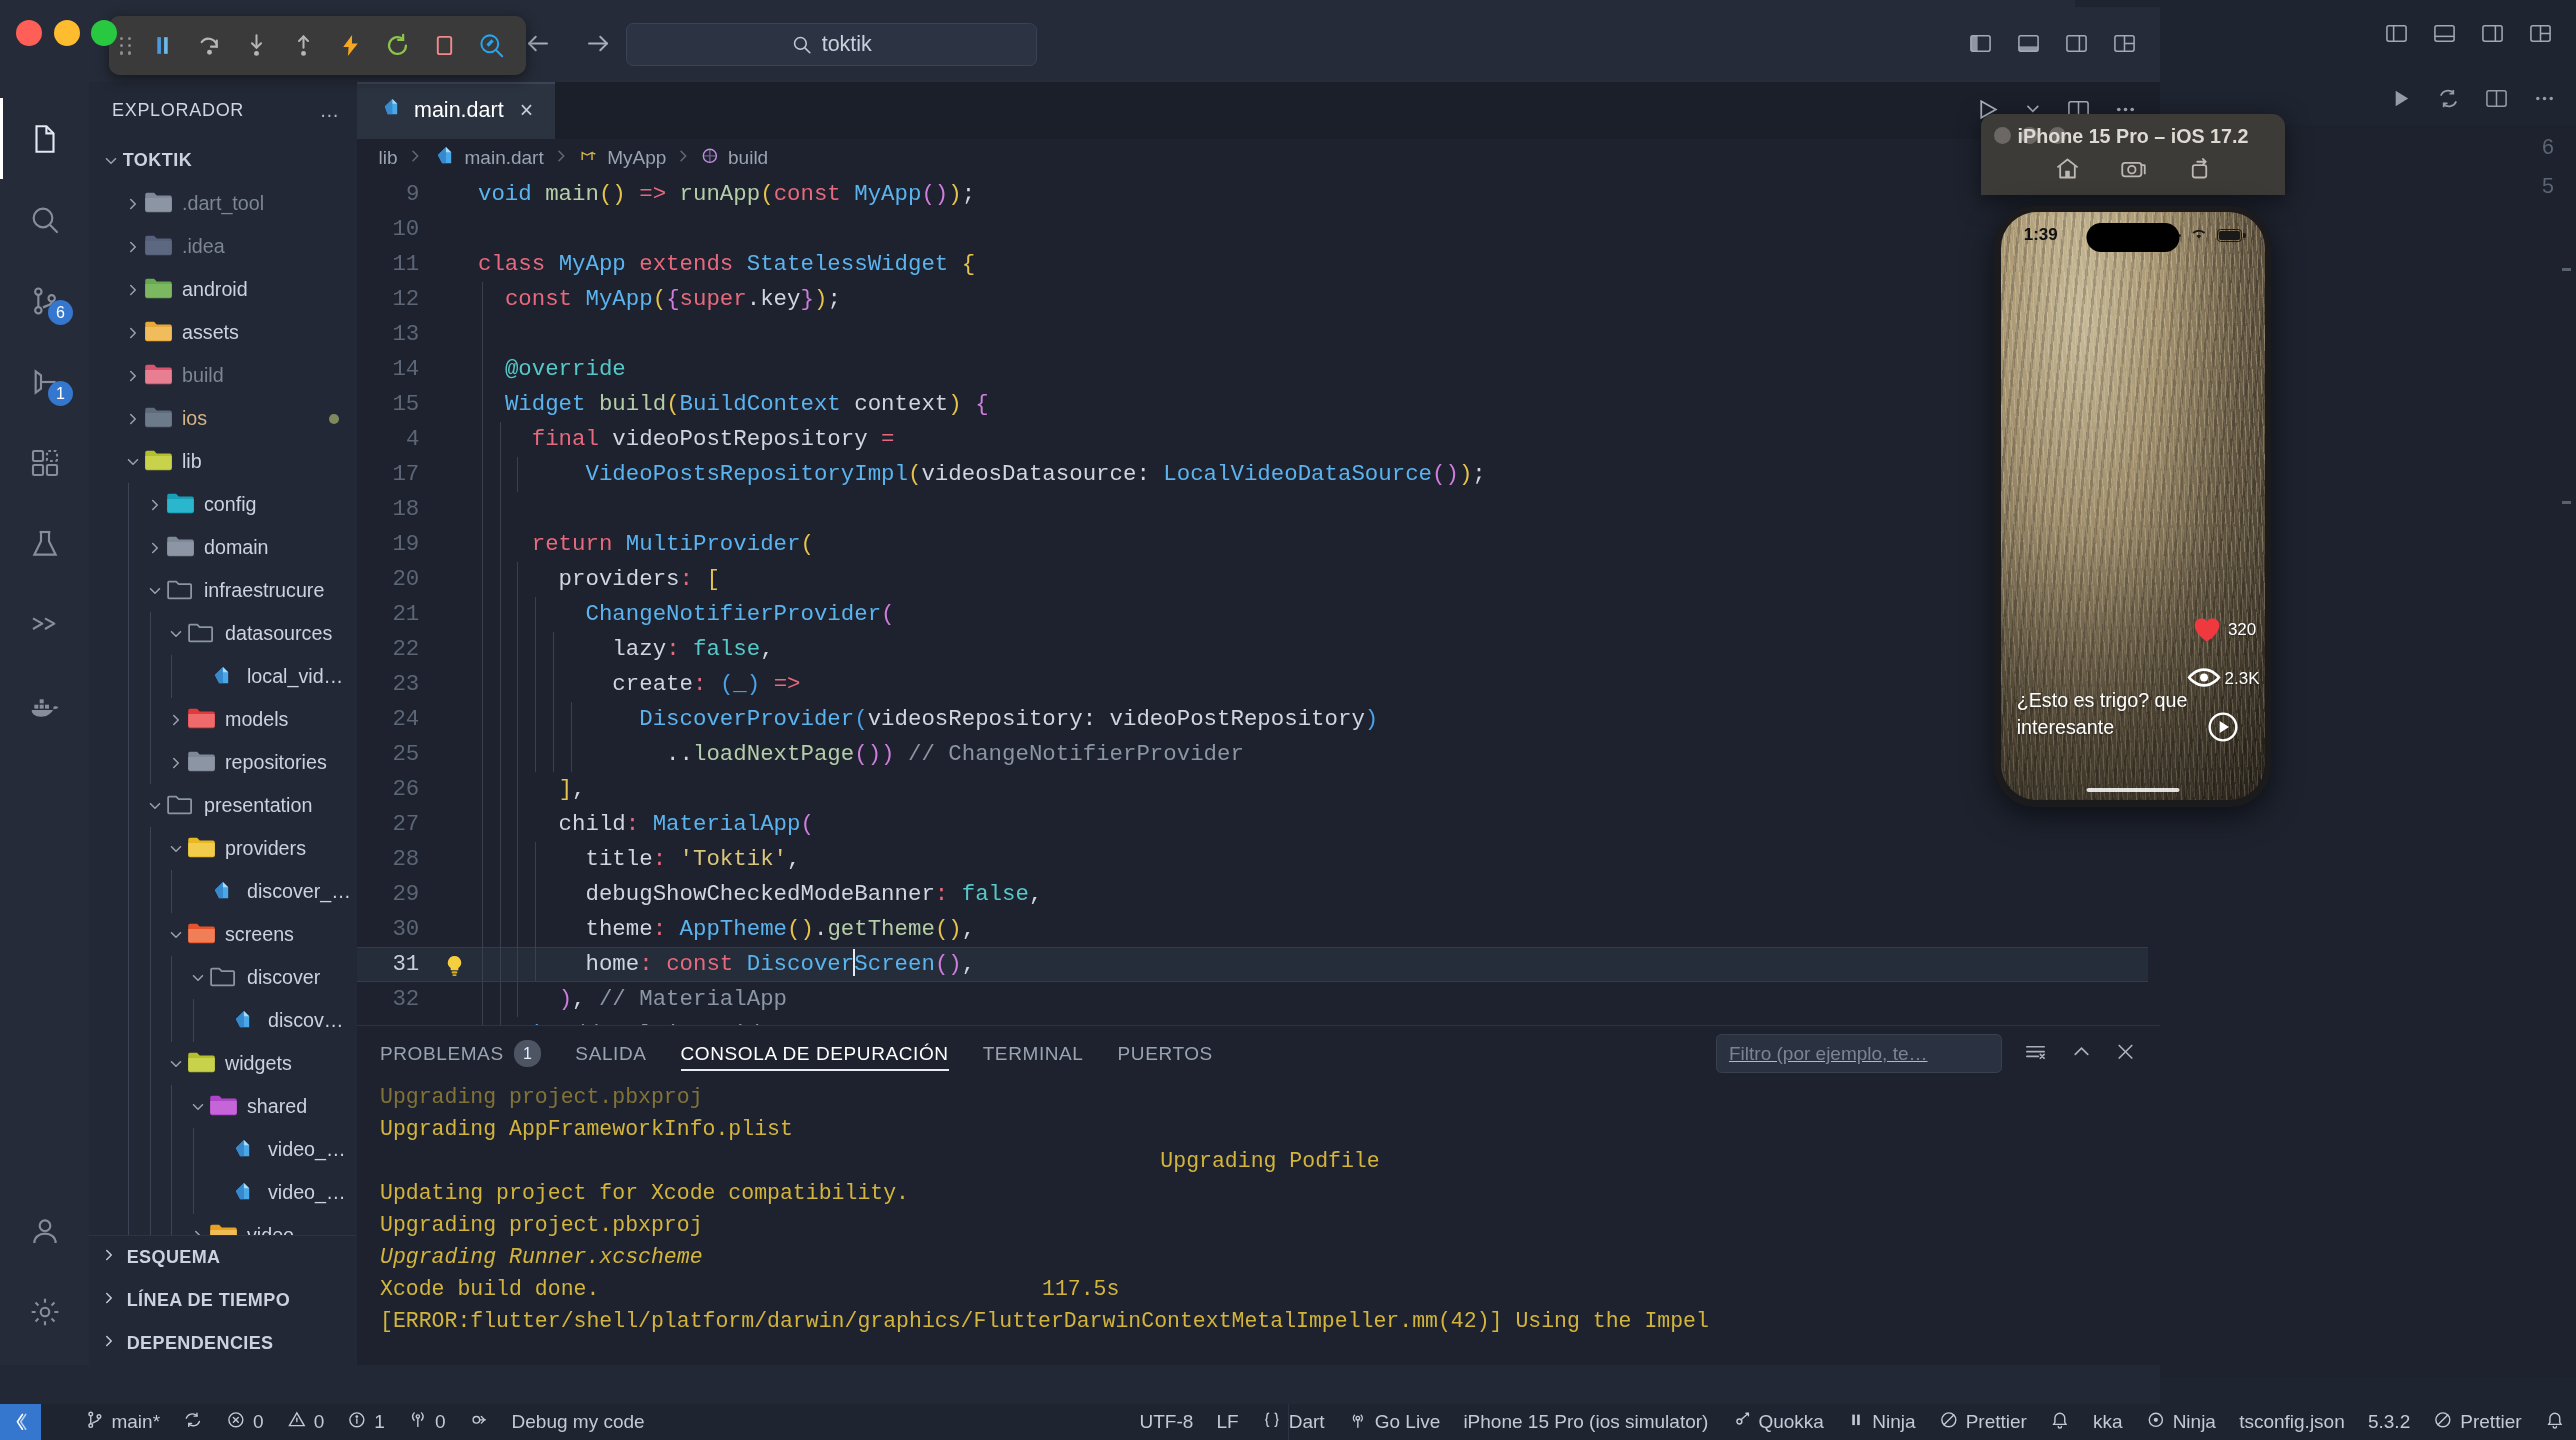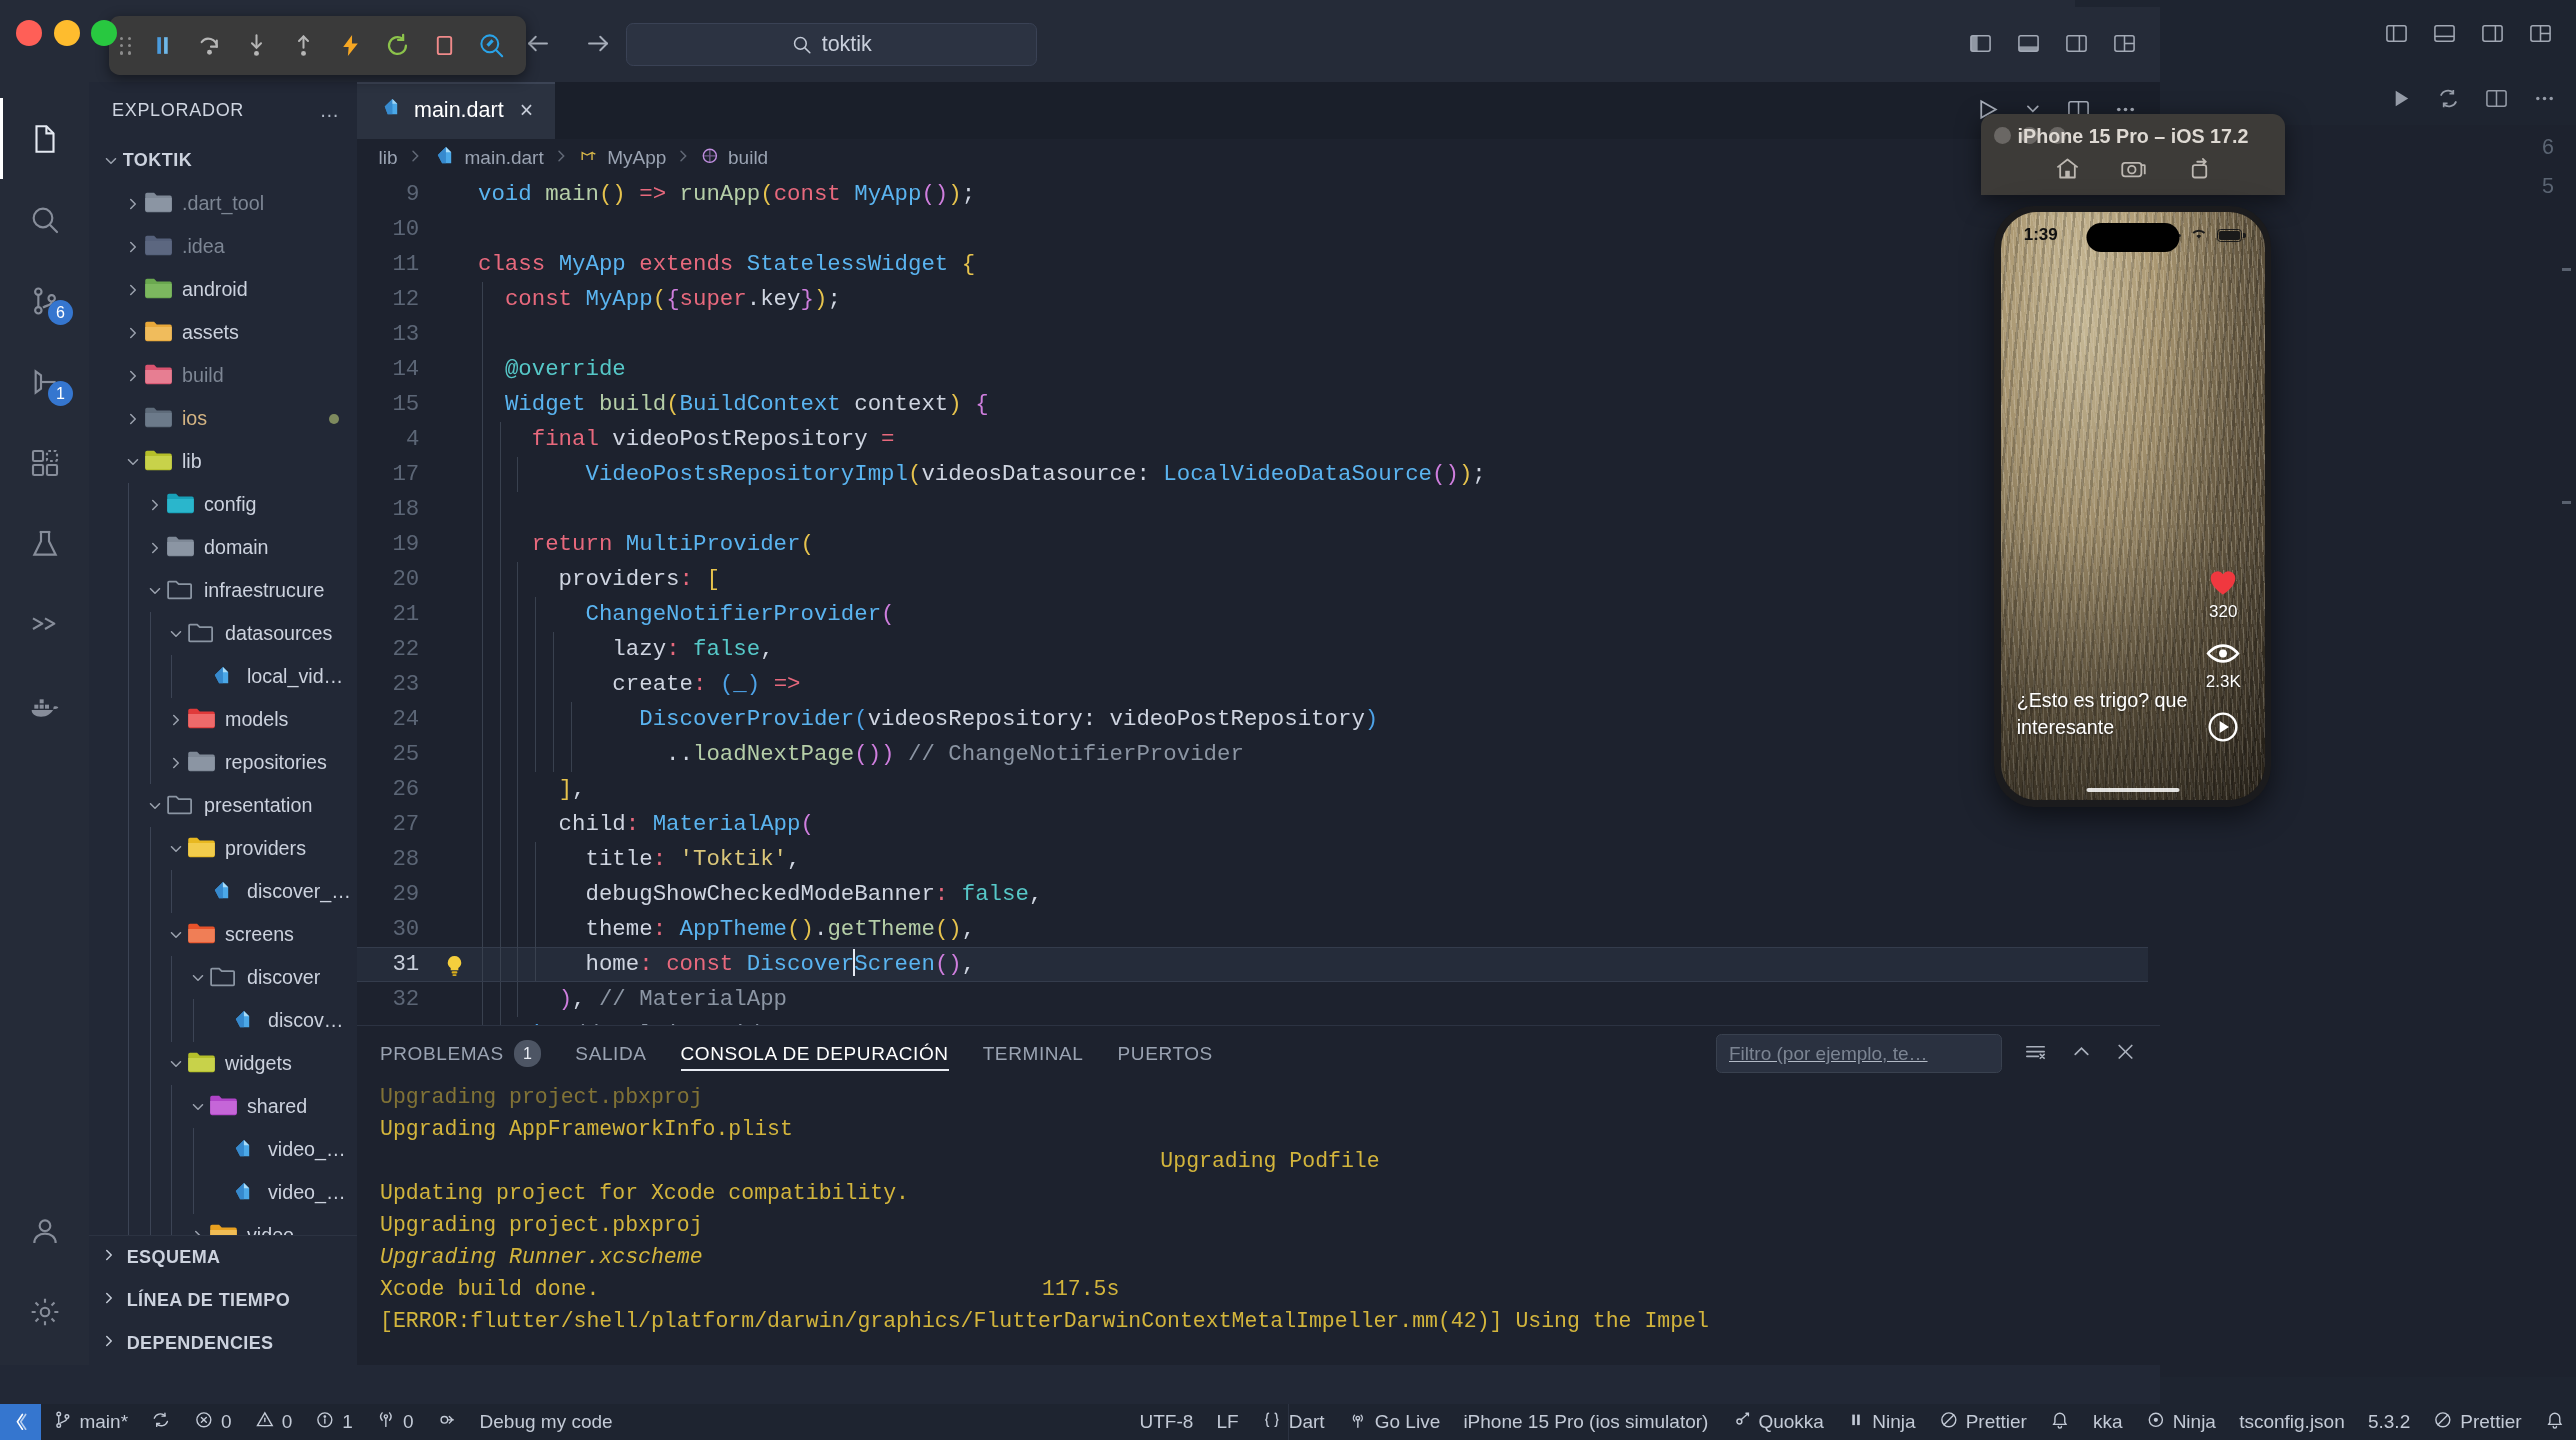--- a/index.html
+++ b/index.html
@@ -136,21 +136,21 @@
   .console { flex:1; overflow:hidden; padding:0 0 0 23px; font-family:"Liberation Mono", monospace;
       font-size:21.5px; line-height:32px; }
   .cline{ white-space:pre; }
   .c-yellow{color:#d3b53c;}
 
   
   .statusbar { position:absolute; left:0; bottom:0; width:2576px; height:36px; background:#1e2430;
       display:flex; align-items:center; font-size:19px; color:#c3cad6; z-index:50;}
   .sb-left-accent{ width:41px; height:36px; background:#3576cf; display:flex; align-items:center; justify-content:center;}
   .si { display:flex; align-items:center; gap:7.2px; padding:0 11.6px; height:36px; cursor:pointer; white-space:nowrap;}
-  .si-group{display:flex;align-items:center;}
+  .si-group{display:flex;align-items:center;padding-left:32px;}
   .sb-divider{ position:absolute; left:1288px; top:0; bottom:0; width:0.9px; background:#2c3342;}
 
   
   .sim { position:absolute; left:1981px; top:114px; width:304px; z-index:60; }
   .sim-chrome { width:304px; height:81px; background:#3d3b38; border-radius:12.5px 12.5px 0 0;
       position:relative; box-shadow:0 5.4px 23px rgba(0,0,0,.5);}
   .sim-tl { position:absolute; left:12.5px; top:12.5px; display:flex; gap:10.7px;}
   .sim-tl i { width:17px; height:17px; border-radius:50%; background:#6a6764; display:block;}
   .sim-title { position:absolute; top:10.7px; left:0; right:0; text-align:center; font-size:19.7px; color:#ded9d3; font-weight:bold;}
   .sim-actions { position:absolute; top:41px; left:0; right:0; display:flex; justify-content:center; gap:39px;}
@@ -173,21 +173,21 @@
   .ios-right { margin-left:auto; display:flex; align-items:center; gap:8px;}
   .dots4 { display:flex; gap:2.7px; }
   .dots4 i{width:3.6px;height:3.6px;border-radius:50%;background:#2a2a2a;display:block;}
   .batt { width:25px; height:12.5px; border:1.8px solid #1a1a1a; border-radius:3.6px; position:relative; }
   .batt::after{content:'';position:absolute;right:-4.5px;top:2.7px;width:2.7px;height:5.4px;background:#1a1a1a;border-radius:0 1.8px 1.8px 0;}
   .batt i{position:absolute;left:0.9px;top:0.9px;bottom:0.9px;right:0.9px;background:#1a1a1a;border-radius:1.8px;display:block;}
   .vcaption { position:absolute; left:16px; bottom:59px; width:188px; color:#fff; font-size:19.7px; line-height:27px;
       text-shadow:0 0.9px 3.6px rgba(0,0,0,.6);}
   .vactions { position:absolute; right:14.3px; bottom:54px; width:55px; display:flex; flex-direction:column;
       align-items:center; gap:0; color:#fff;}
-  .va-item{display:flex;flex-direction:column;align-items:center;gap:3.6px;cursor:pointer;}
+  .va-item{display:flex;align-items:center;gap:3.6px;cursor:pointer;}
   .va-num{font-size:17px;color:#fff;text-shadow:0 0.9px 2.7px rgba(0,0,0,.6);}
   .homeind { position:absolute; bottom:8px; left:50%; transform:translateX(-50%); width:93px; height:4.5px;
       background:rgba(255,255,255,.85); border-radius:2.7px;}
 </style>
 </head>
 <body>
 
 <div id="root">
 
   <div class="bg-window">

